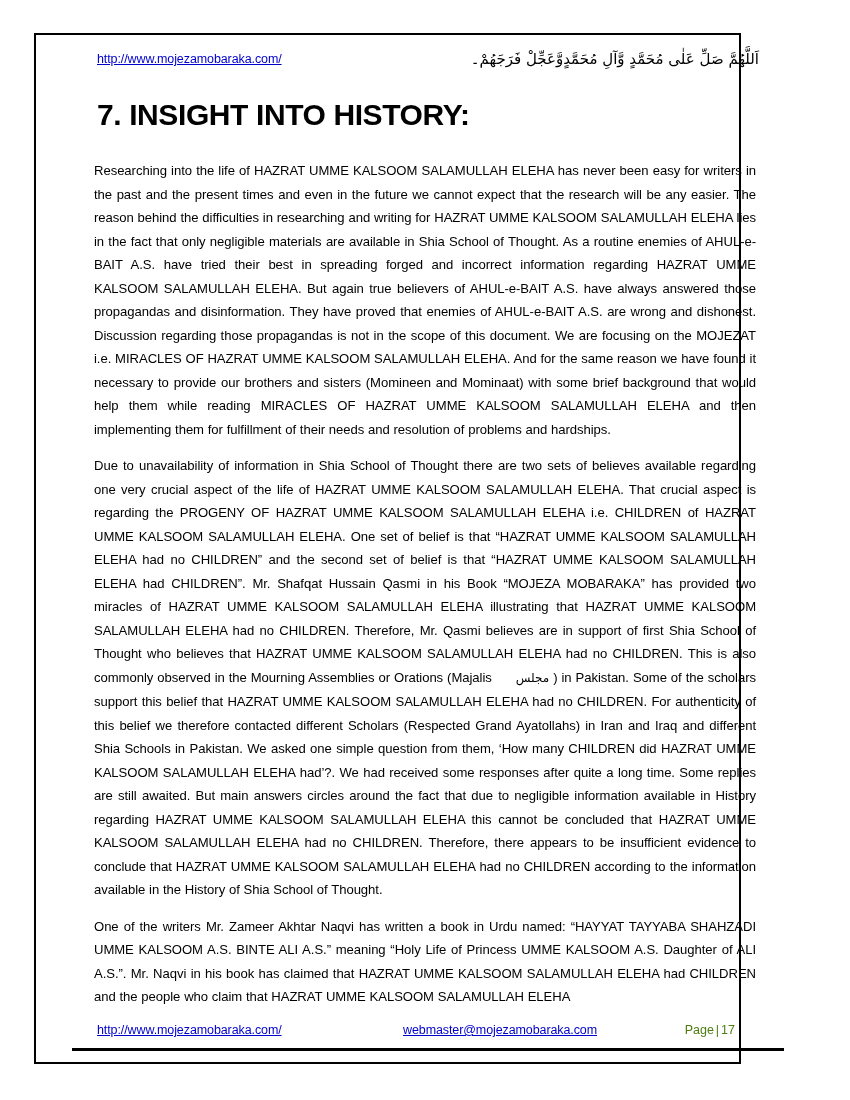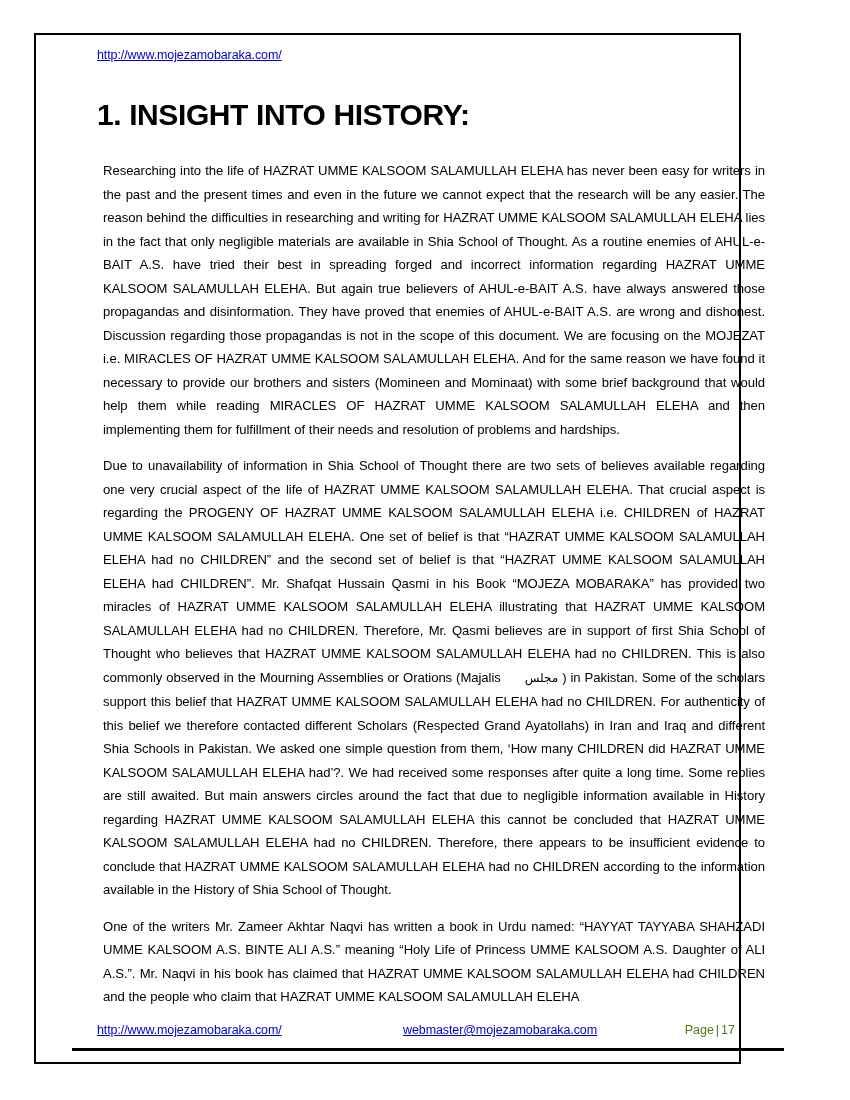--- a/index.html
+++ b/index.html
@@ -72,21 +72,21 @@
     font-size: 30px;
     letter-spacing: -0.4px;
     color: #000000;
     margin: 0;
     white-space: nowrap;
   }
 
   
   .body-block {
     position: absolute;
-    left: 67px;
+    left: 58px;
     top: 124px;
     width: 662px;
   }
 
   .para {
     font-family: "Liberation Sans", sans-serif;
     font-size: 13.1px;
     line-height: 23.5px;
     color: #000000;
     text-align: justify;
@@ -153,23 +153,24 @@
   }
 </style>
 </head>
 <body>
 
 <div class="page">
   <div class="page-inner">
 
     <div class="doc-header">
       <a class="header-link" href="#">http://www.mojezamobaraka.com/</a>
+      <span class="header-arabic">اَللَّهُمَّ صَلِّ عَلٰى مُحَمَّدٍ وَّآلِ مُحَمَّدٍوَّعَجِّلْ فَرَجَهُمْ۔</span>
     </div>
 
-    <h1 class="doc-title">1. INSIGHT INTO HISTORY:</h1>
+    <h1 class="doc-title">7. INSIGHT INTO HISTORY:</h1>
 
     <div class="body-block">
 
       <p class="para">Researching into the life of HAZRAT UMME KALSOOM SALAMULLAH ELEHA has never been easy for writers in the past and the present times and even in the future we cannot expect that the research will be any easier. The reason behind the difficulties in researching and writing for HAZRAT UMME KALSOOM SALAMULLAH ELEHA lies in the fact that only negligible materials are available in Shia School of Thought. As a routine enemies of AHUL-e-BAIT A.S. have tried their best in spreading forged and incorrect information regarding HAZRAT UMME KALSOOM SALAMULLAH ELEHA. But again true believers of AHUL-e-BAIT A.S. have always answered those propagandas and disinformation. They have proved that enemies of AHUL-e-BAIT A.S. are wrong and dishonest. Discussion regarding those propagandas is not in the scope of this document. We are focusing on the MOJEZAT i.e. MIRACLES OF HAZRAT UMME KALSOOM SALAMULLAH ELEHA. And for the same reason we have found it necessary to provide our brothers and sisters (Momineen and Mominaat) with some brief background that would help them while reading MIRACLES OF HAZRAT UMME KALSOOM SALAMULLAH ELEHA and then implementing them for fulfillment of their needs and resolution of problems and hardships.</p>
 
       <p class="para"><span>Due to unavailability of information in Shia School of Thought there are two sets of believes available regarding one very crucial aspect of the life of HAZRAT UMME KALSOOM SALAMULLAH ELEHA. That crucial aspect is regarding the PROGENY OF HAZRAT UMME KALSOOM SALAMULLAH ELEHA i.e. CHILDREN of HAZRAT UMME KALSOOM SALAMULLAH ELEHA. One set of belief is that “HAZRAT UMME KALSOOM SALAMULLAH ELEHA had no CHILDREN” and the second set of belief is that “HAZRAT UMME KALSOOM SALAMULLAH ELEHA had CHILDREN”. Mr. Shafqat Hussain Qasmi in his Book “MOJEZA MOBARAKA” has provided two miracles of HAZRAT UMME KALSOOM SALAMULLAH ELEHA illustrating that HAZRAT UMME KALSOOM SALAMULLAH ELEHA had no CHILDREN. Therefore, Mr. Qasmi believes are in support of first Shia School of Thought who believes that HAZRAT UMME KALSOOM SALAMULLAH ELEHA had no CHILDREN. This is also commonly observed in the Mourning Assemblies or Orations (Majalis </span><span class="ar-inline">مجلس</span><span> ) in Pakistan. Some of the scholars support this belief that HAZRAT UMME KALSOOM SALAMULLAH ELEHA had no CHILDREN. For authenticity of this belief we therefore contacted different Scholars (Respected Grand Ayatollahs) in Iran and Iraq and different Shia Schools in Pakistan. We asked one simple question from them, ‘How many CHILDREN did HAZRAT UMME KALSOOM SALAMULLAH ELEHA had’?. We had received some responses after quite a long time. Some replies are still awaited. But main answers circles around the fact that due to negligible information available in History regarding HAZRAT UMME KALSOOM SALAMULLAH ELEHA this cannot be concluded that HAZRAT UMME KALSOOM SALAMULLAH ELEHA had no CHILDREN. Therefore, there appears to be insufficient evidence to conclude that HAZRAT UMME KALSOOM SALAMULLAH ELEHA had no CHILDREN according to the information available in the History of Shia School of Thought.</span></p>
 
       <p class="para">One of the writers Mr. Zameer Akhtar Naqvi has written a book in Urdu named: “HAYYAT TAYYABA SHAHZADI UMME KALSOOM A.S. BINTE ALI A.S.” meaning “Holy Life of Princess UMME KALSOOM A.S. Daughter of ALI A.S.”. Mr. Naqvi in his book has claimed that HAZRAT UMME KALSOOM SALAMULLAH ELEHA had CHILDREN and the people who claim that HAZRAT UMME KALSOOM SALAMULLAH ELEHA</p>
 
     </div>

